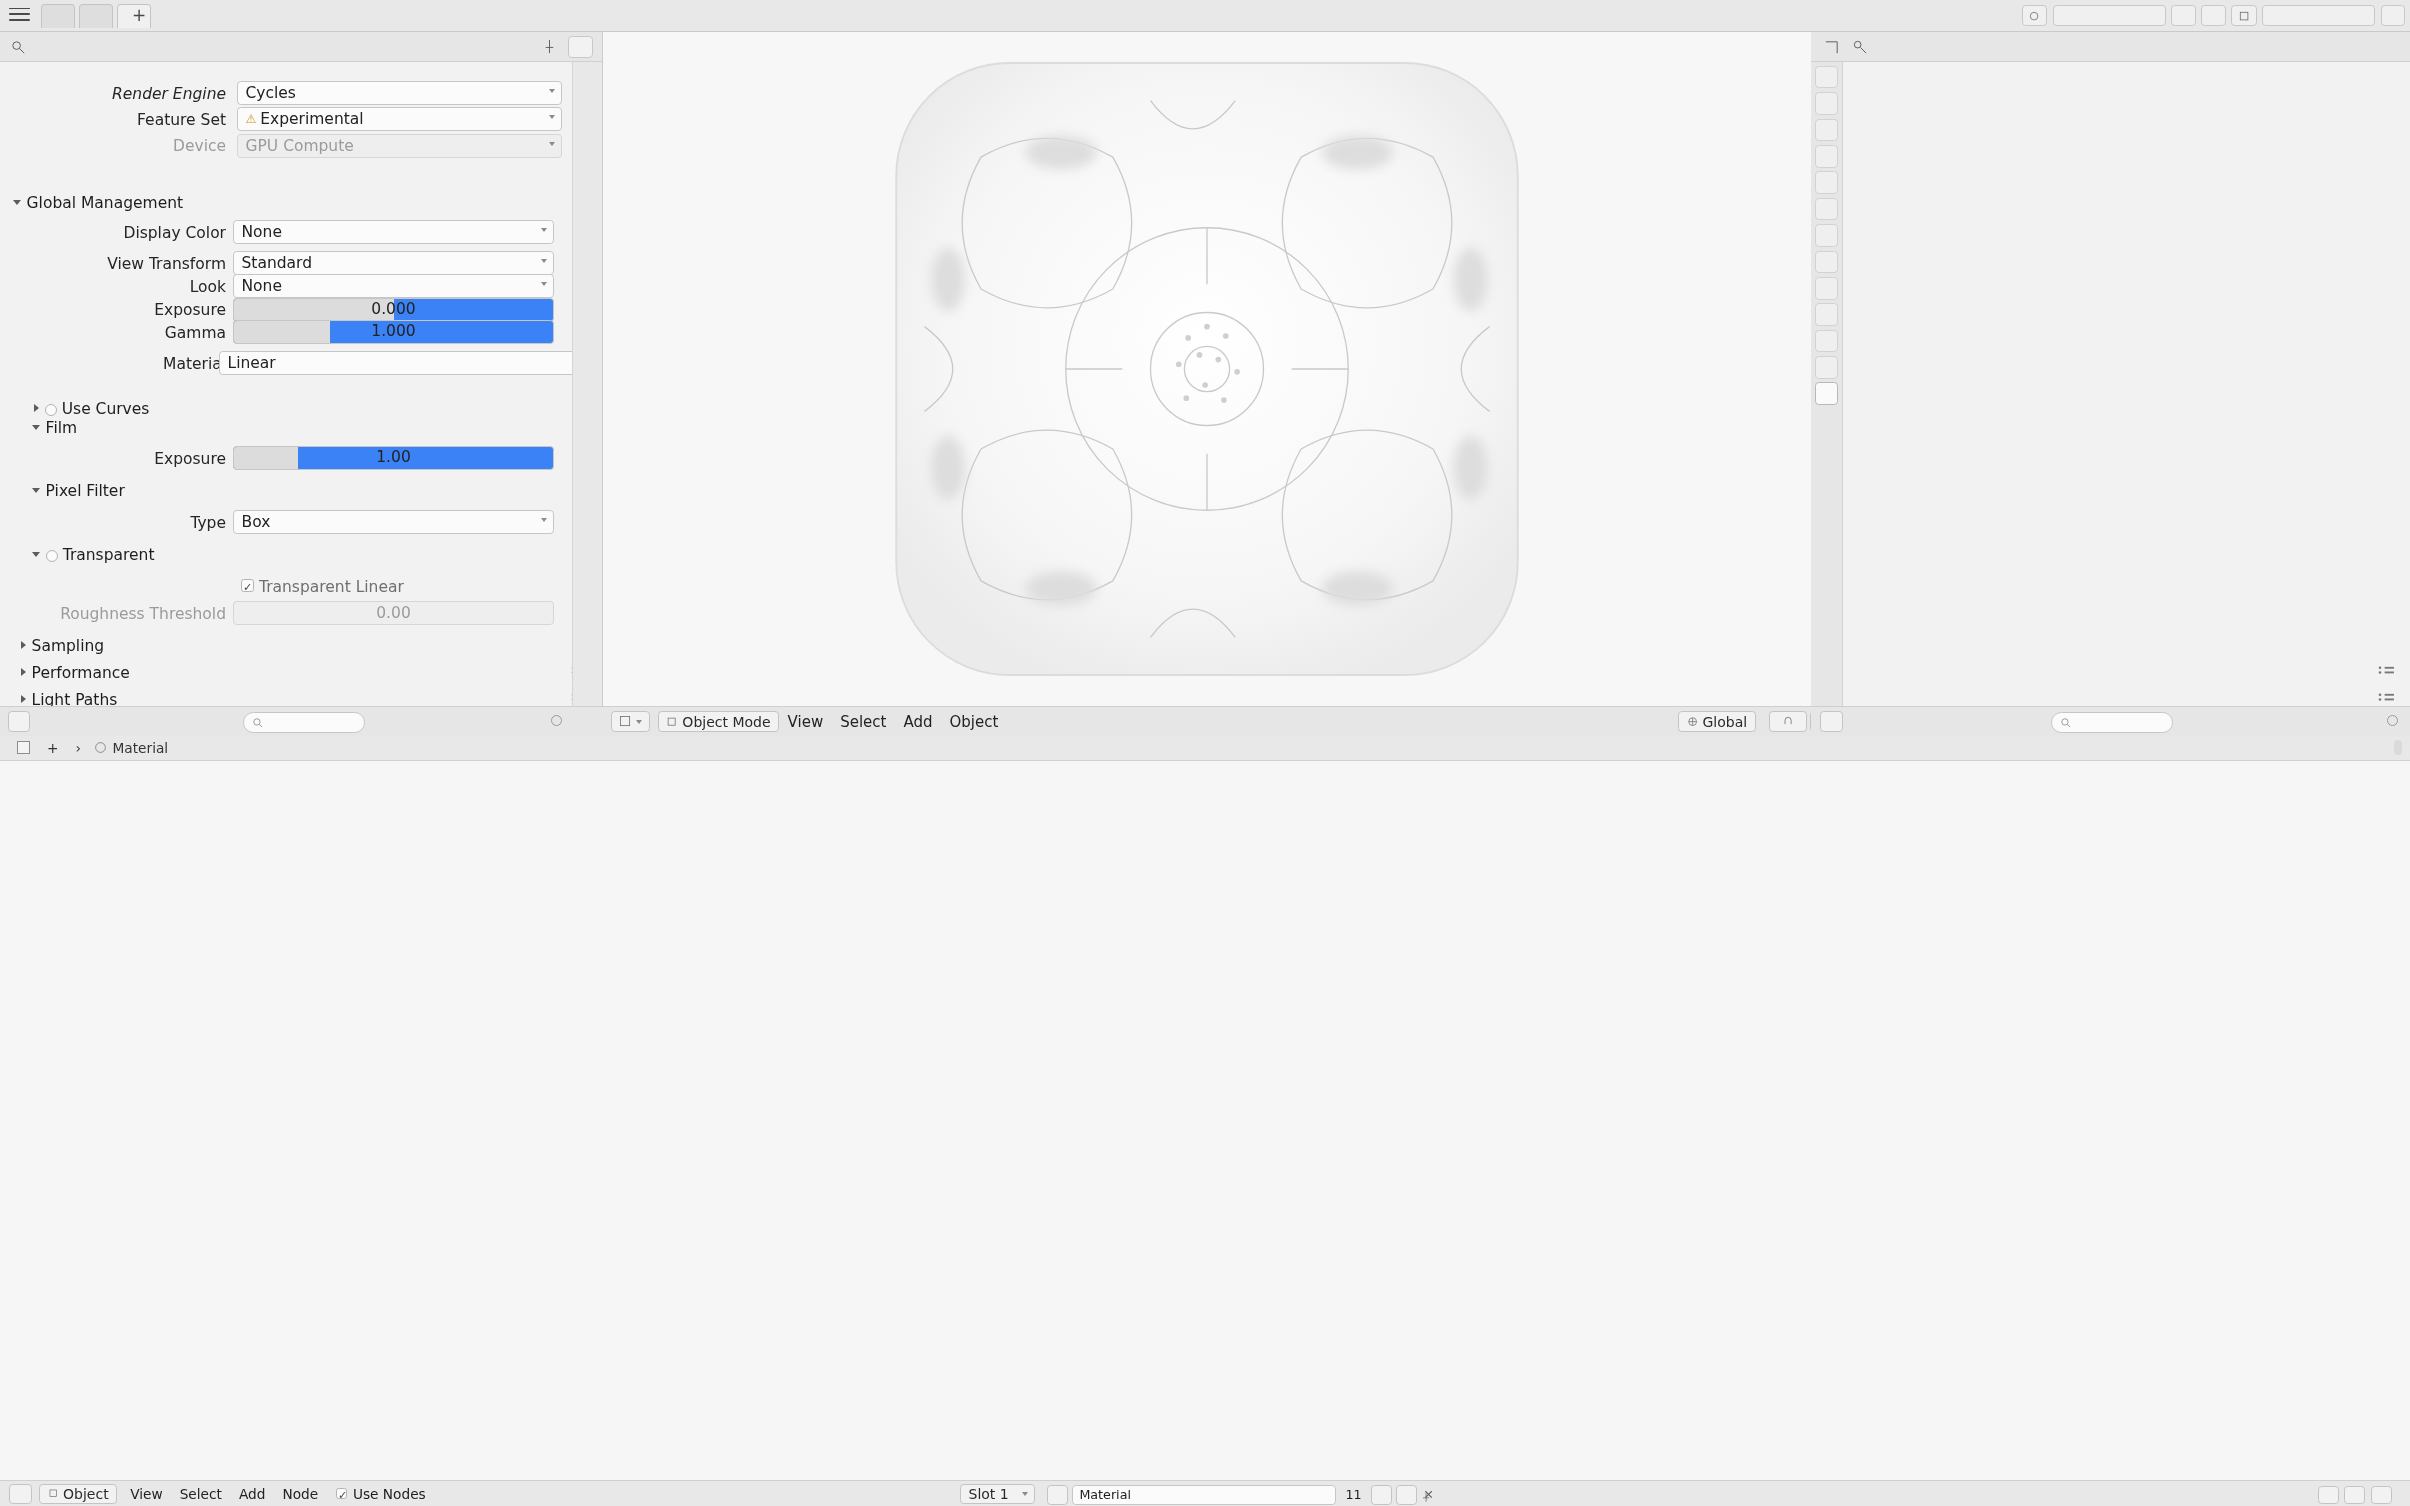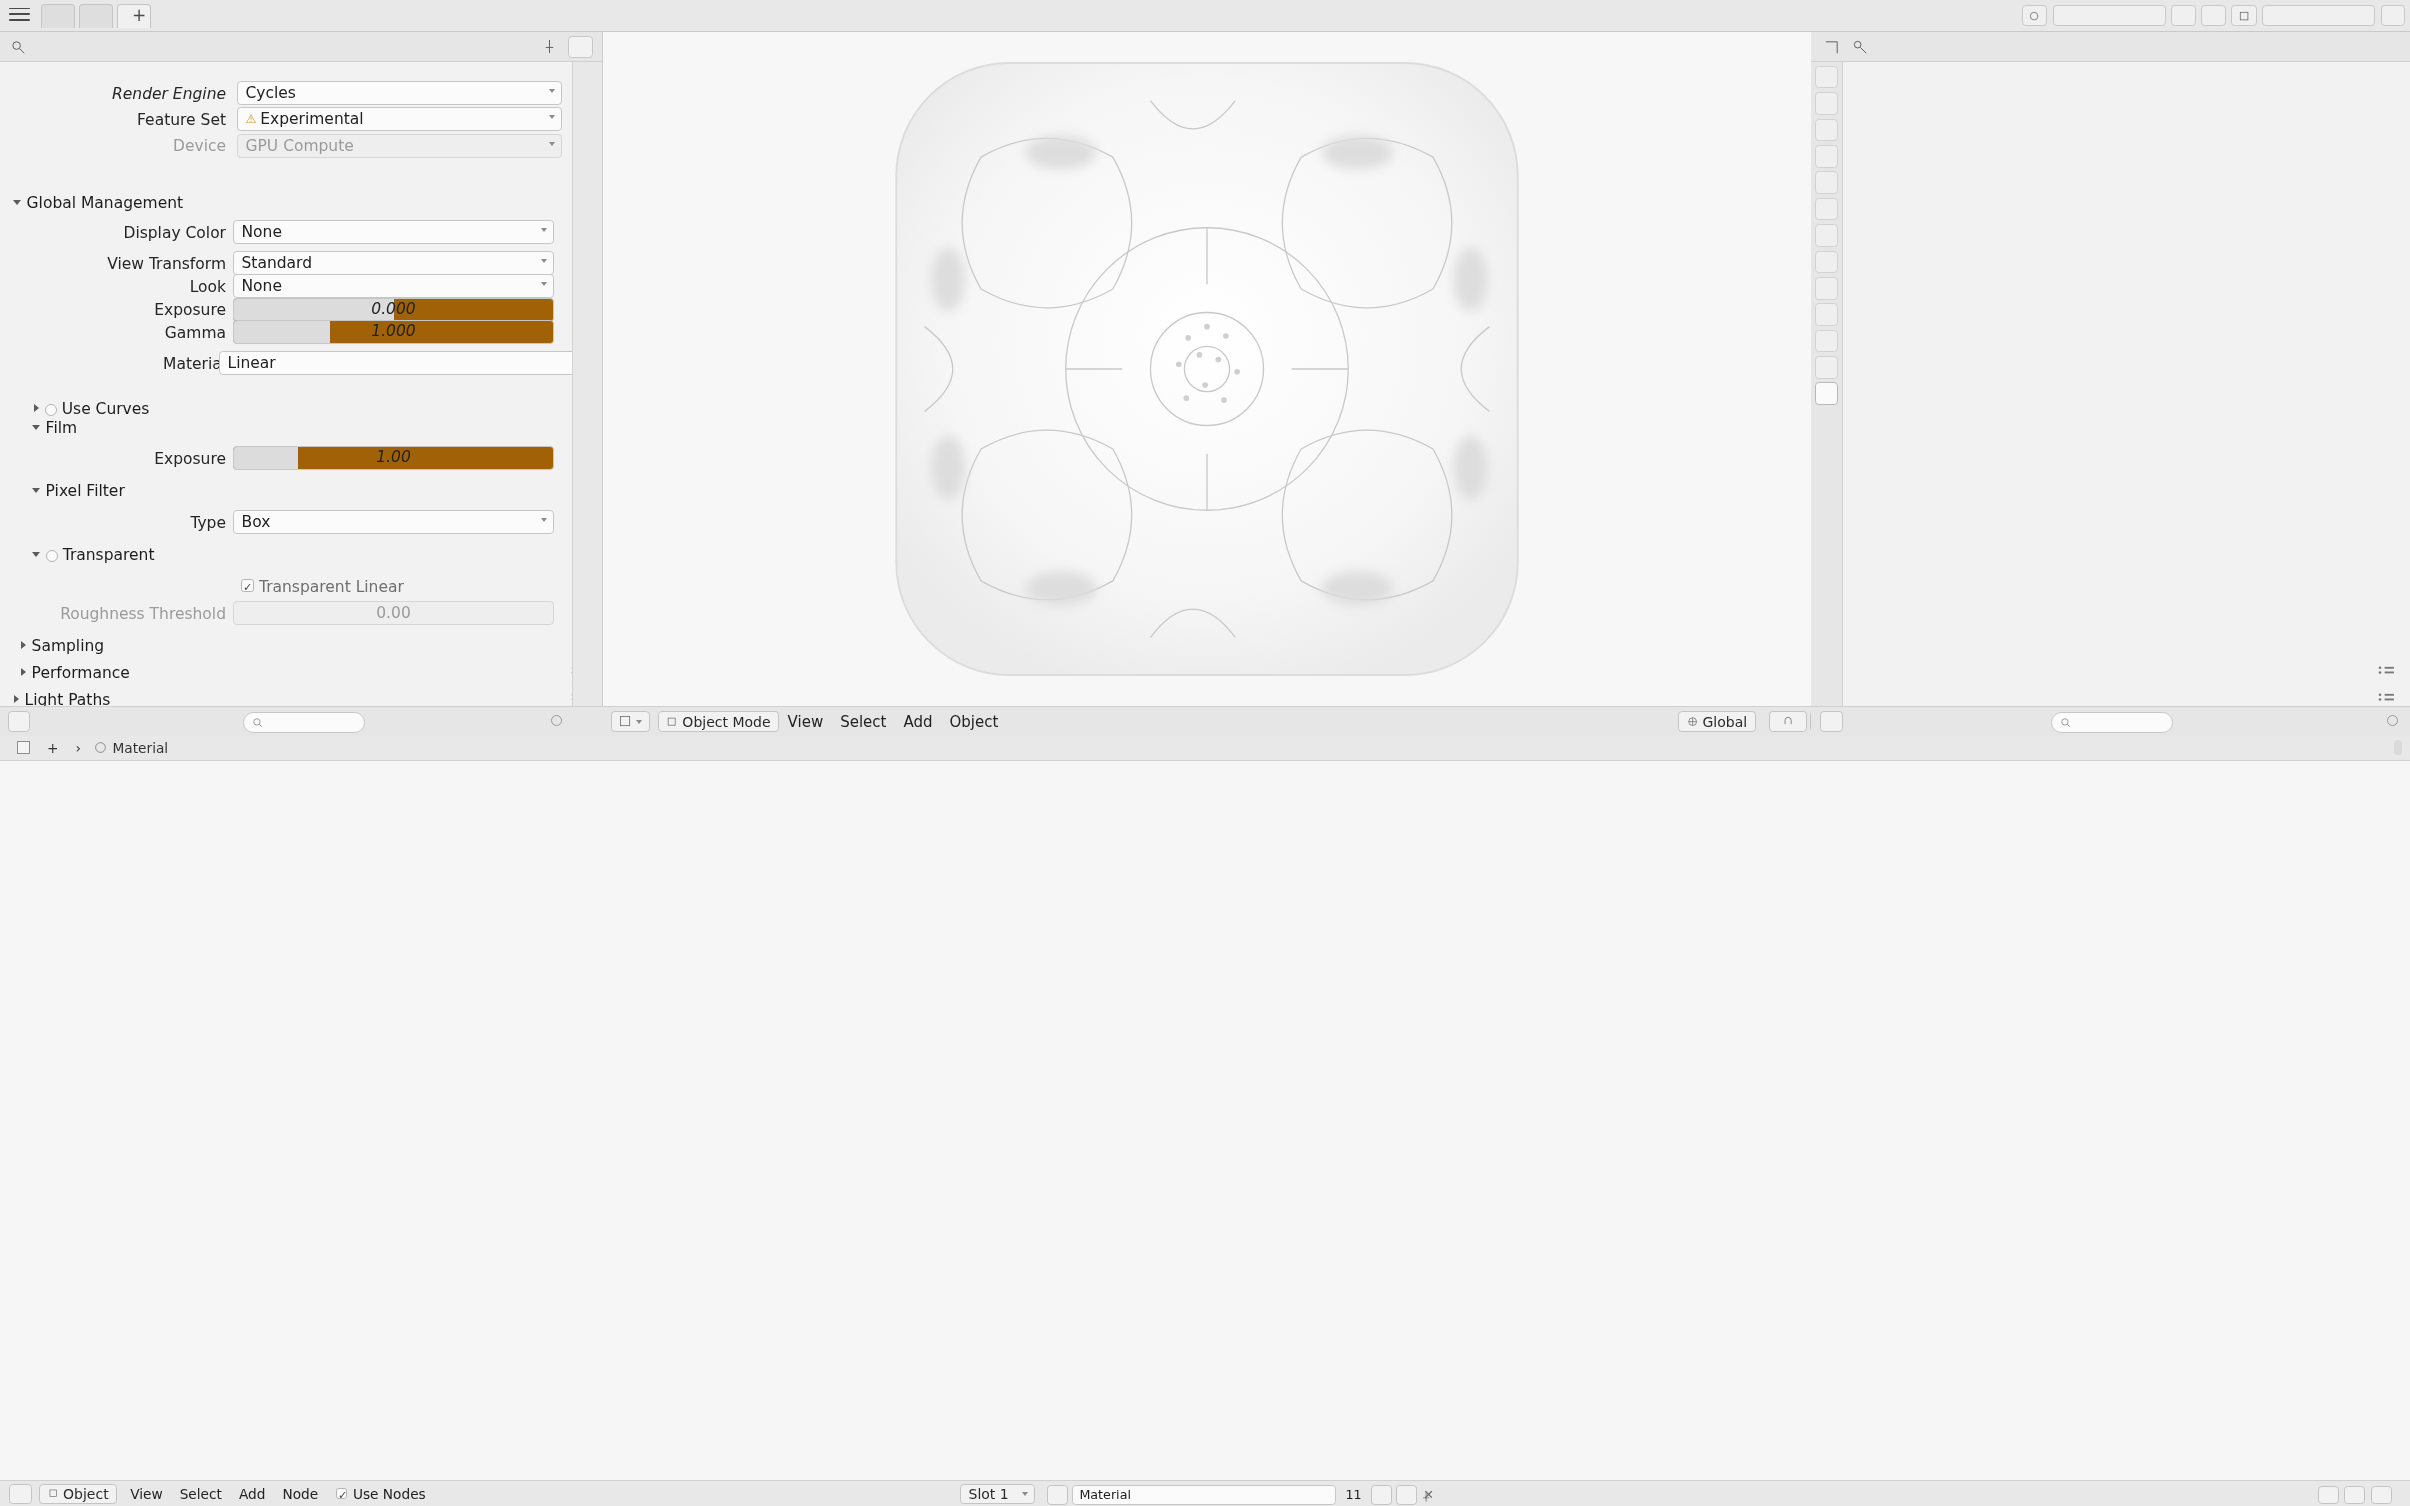--- a/index.html
+++ b/index.html
@@ -28,21 +28,21 @@
   .mini-box { height:21px; width:24.5px; background:#f0f0f0; border:0.9px solid #c8c8c8; border-radius:3.8px; }
   .mini-wide { height:21px; width:113px; background:#f0f0f0; border:0.9px solid #c8c8c8; border-radius:3.8px; }
 
   
   .prop { position:absolute; top:32px; height:704px; background:#f2f2f2; border-right:0.9px solid #cccccc; }
   .prop-head { position:absolute; left:0; top:0; width:100%; height:30px; background:#e6e6e6; border-bottom:0.9px solid #d0d0d0; }
   .rowlabel { position:absolute; text-align:right; font-size:15.5px; color:#252525; }
   .field { position:absolute; height:23.5px; background:#fbfbfb; border:0.9px solid #c6c6c6; border-radius:3.8px; display:flex; align-items:center; padding:0 7.5px; font-size:15.5px; color:#222; }
   .field.disabled { background:#eeeeee; color:#9b9b9b; border-color:#d6d6d6; }
   .field .caret { position:absolute; right:5.6px; top:6.6px; width:0; height:0; border-left:3.8px solid transparent; border-right:3.8px solid transparent; border-top:4.7px solid #8a8a8a; }
-  .slider { position:absolute; height:23.5px; background:#a16207; border:0.9px solid #c6c6c6; border-radius:3.8px; overflow:hidden;font-style:italic; }
+  .slider { position:absolute; height:23.5px; background:#3b82f6; border:0.9px solid #c6c6c6; border-radius:3.8px; overflow:hidden; }
   .slider .fill { position:absolute; left:0; top:0; bottom:0; background:#dcdcdc; }
   .slider .txt { position:absolute; width:100%; text-align:center; line-height:21.7px; font-size:15.5px; color:#222; }
   .sect { position:absolute; font-size:15.5px; color:#1d1d1d; }
   .tri { display:inline-block; width:0; height:0; border-top:4.7px solid transparent; border-bottom:4.7px solid transparent; border-left:5.6px solid #5c5c5c; margin-right:5.6px; vertical-align:1.9px;}
   .tri.open { border-left:4.7px solid transparent; border-right:4.7px solid transparent; border-top:5.6px solid #5c5c5c; border-bottom:none; vertical-align:2.8px; }
   .warn { color:#c9941f; font-size:12.2px; margin-right:3.8px; }
   .chk { display:inline-block; width:13px; height:13px; border:0.9px solid #b4b4b4; background:#fbfbfb; border-radius:2.8px; vertical-align:-1.9px; }
   .chk.on { background:#fbfbfb; }
   .chk.on:after { content:"✓"; color:#4a4a4a; font-size:11.3px; position:relative; left:0.9px; top:-2.8px; }
   .radio { display:inline-block; width:12.2px; height:12.2px; border:0.9px solid #b4b4b4; background:#fbfbfb; border-radius:50%; vertical-align:-1.9px; }
@@ -195,21 +195,21 @@
 
     <div class="sect" style="left:241px; top:546px; color:#6f6f6f;"><span class="chk on"></span> <span>Transparent Linear</span></div>
 
     <div class="rowlabel" style="left:0; top:573px; width:226px; color:#9b9b9b;">Roughness Threshold</div>
     <div class="field disabled" style="left:233px; top:569px; width:321px; justify-content:center;">
         <span>0.00</span>
       </div>
 
     <div class="sect" style="left:21px; top:605px;"><span class="tri"></span><span>Sampling</span></div>
     <div class="sect" style="left:21px; top:632px;"><span class="tri"></span><span>Performance</span></div>
-    <div class="sect" style="left:14px; top:659px;"><span class="tri"></span><span>Light Paths</span></div>
+    <div class="sect" style="left:21px; top:659px;"><span class="tri"></span><span>Light Paths</span></div>
     <div class="sect" style="left:21px; top:686px;"><span class="tri"></span><span>Debug</span></div>
 
     <div style="position:absolute;right:13px;top:631px;width:19px;height:15px;"><svg width="19" height="13" viewBox="0 0 20 14">
           <circle cx="3" cy="3" r="1.4" fill="#777"></circle>
           <circle cx="3" cy="8" r="1.4" fill="#777"></circle>
           <rect x="8" y="2" width="10" height="2" fill="#777"></rect>
           <rect x="8" y="7" width="10" height="2" fill="#777"></rect>
         </svg></div>
     <div style="position:absolute;right:13px;top:658px;width:19px;height:15px;"><svg width="19" height="13" viewBox="0 0 20 14">
           <circle cx="3" cy="3" r="1.4" fill="#777"></circle>

